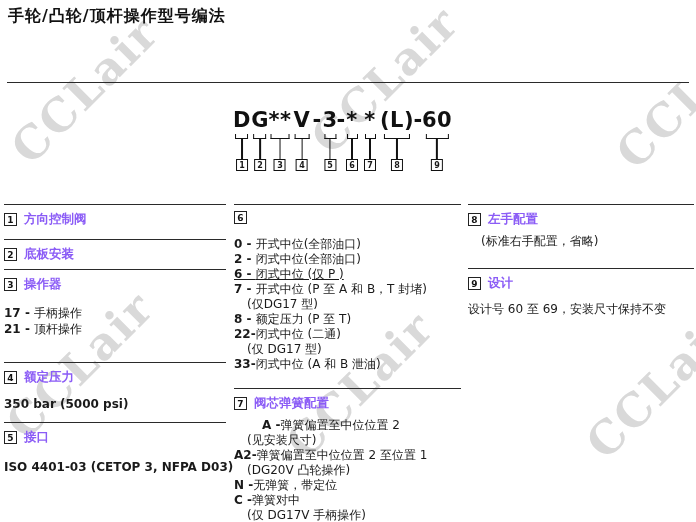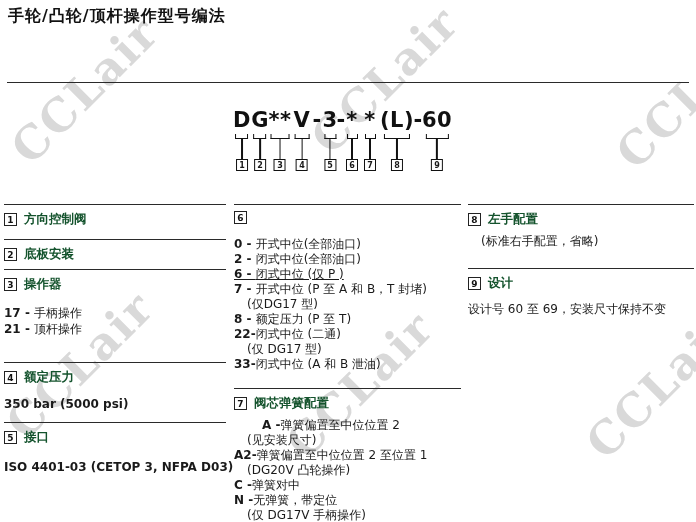--- a/index.html
+++ b/index.html
@@ -37,21 +37,21 @@
   .col { position:absolute; top:204px; z-index:2; }
   #col-left   { left:4px;   width:222px; }
   #col-middle { left:234px; width:227px; }
   #col-right  { left:468px; width:226px; }
   .section { border-top:1px solid #2a2a2a; }
   .sec-header { display:flex; align-items:center; gap:7px; padding-top:6px; }
   .sec-numbox {
     flex:0 0 auto; width:13px; height:13px; border:1px solid #222; background:#fff;
     font-size:9px; font-weight:bold; display:flex; align-items:center; justify-content:center; color:#111;
   }
-  .sec-title { font-size:12.5px; font-weight:bold; color:#14532d; white-space:nowrap; }
+  .sec-title { font-size:12.5px; font-weight:bold; color:#8b5cf6; white-space:nowrap; }
   .lines { }
   .line { font-size:12px; color:#1a1a1a; white-space:nowrap; }
   .line .lb { font-weight:bold; }
   .line.ind { padding-left:13px; }
 </style>
 </head>
 <body>
 
 <div id="page">
 
@@ -193,22 +193,22 @@
       <div class="section">
         <div class="sec-header">
           <span class="sec-numbox">7</span>
           <span class="sec-title">阀芯弹簧配置</span>
         </div>
         <div class="lines" style="margin-top: 6px;">
           <div class="line" style="line-height: 15px; margin-left: 28px;"><span class="lb">A -</span><span>弹簧偏置至中位位置 2</span></div>
           <div class="line ind" style="line-height: 15px;"><span>(见安装尺寸)</span></div>
           <div class="line" style="line-height: 15px;"><span class="lb">A2-</span><span>弹簧偏置至中位位置 2 至位置 1</span></div>
           <div class="line ind" style="line-height: 15px;"><span>(DG20V 凸轮操作)</span></div>
+          <div class="line" style="line-height: 15px;"><span class="lb">N -</span><span>无弹簧，带定位</span></div>
           <div class="line" style="line-height: 15px;"><span class="lb">C -</span><span>弹簧对中</span></div>
-          <div class="line" style="line-height: 15px;"><span class="lb">N -</span><span>无弹簧，带定位</span></div>
           <div class="line ind" style="line-height: 15px;"><span>(仅 DG17V 手柄操作)</span></div>
         </div>
       </div>
     </div>
   <div class="col" id="col-right">
       <div class="section" style="height: 64px;">
         <div class="sec-header">
           <span class="sec-numbox">8</span>
           <span class="sec-title">左手配置</span>
         </div>

